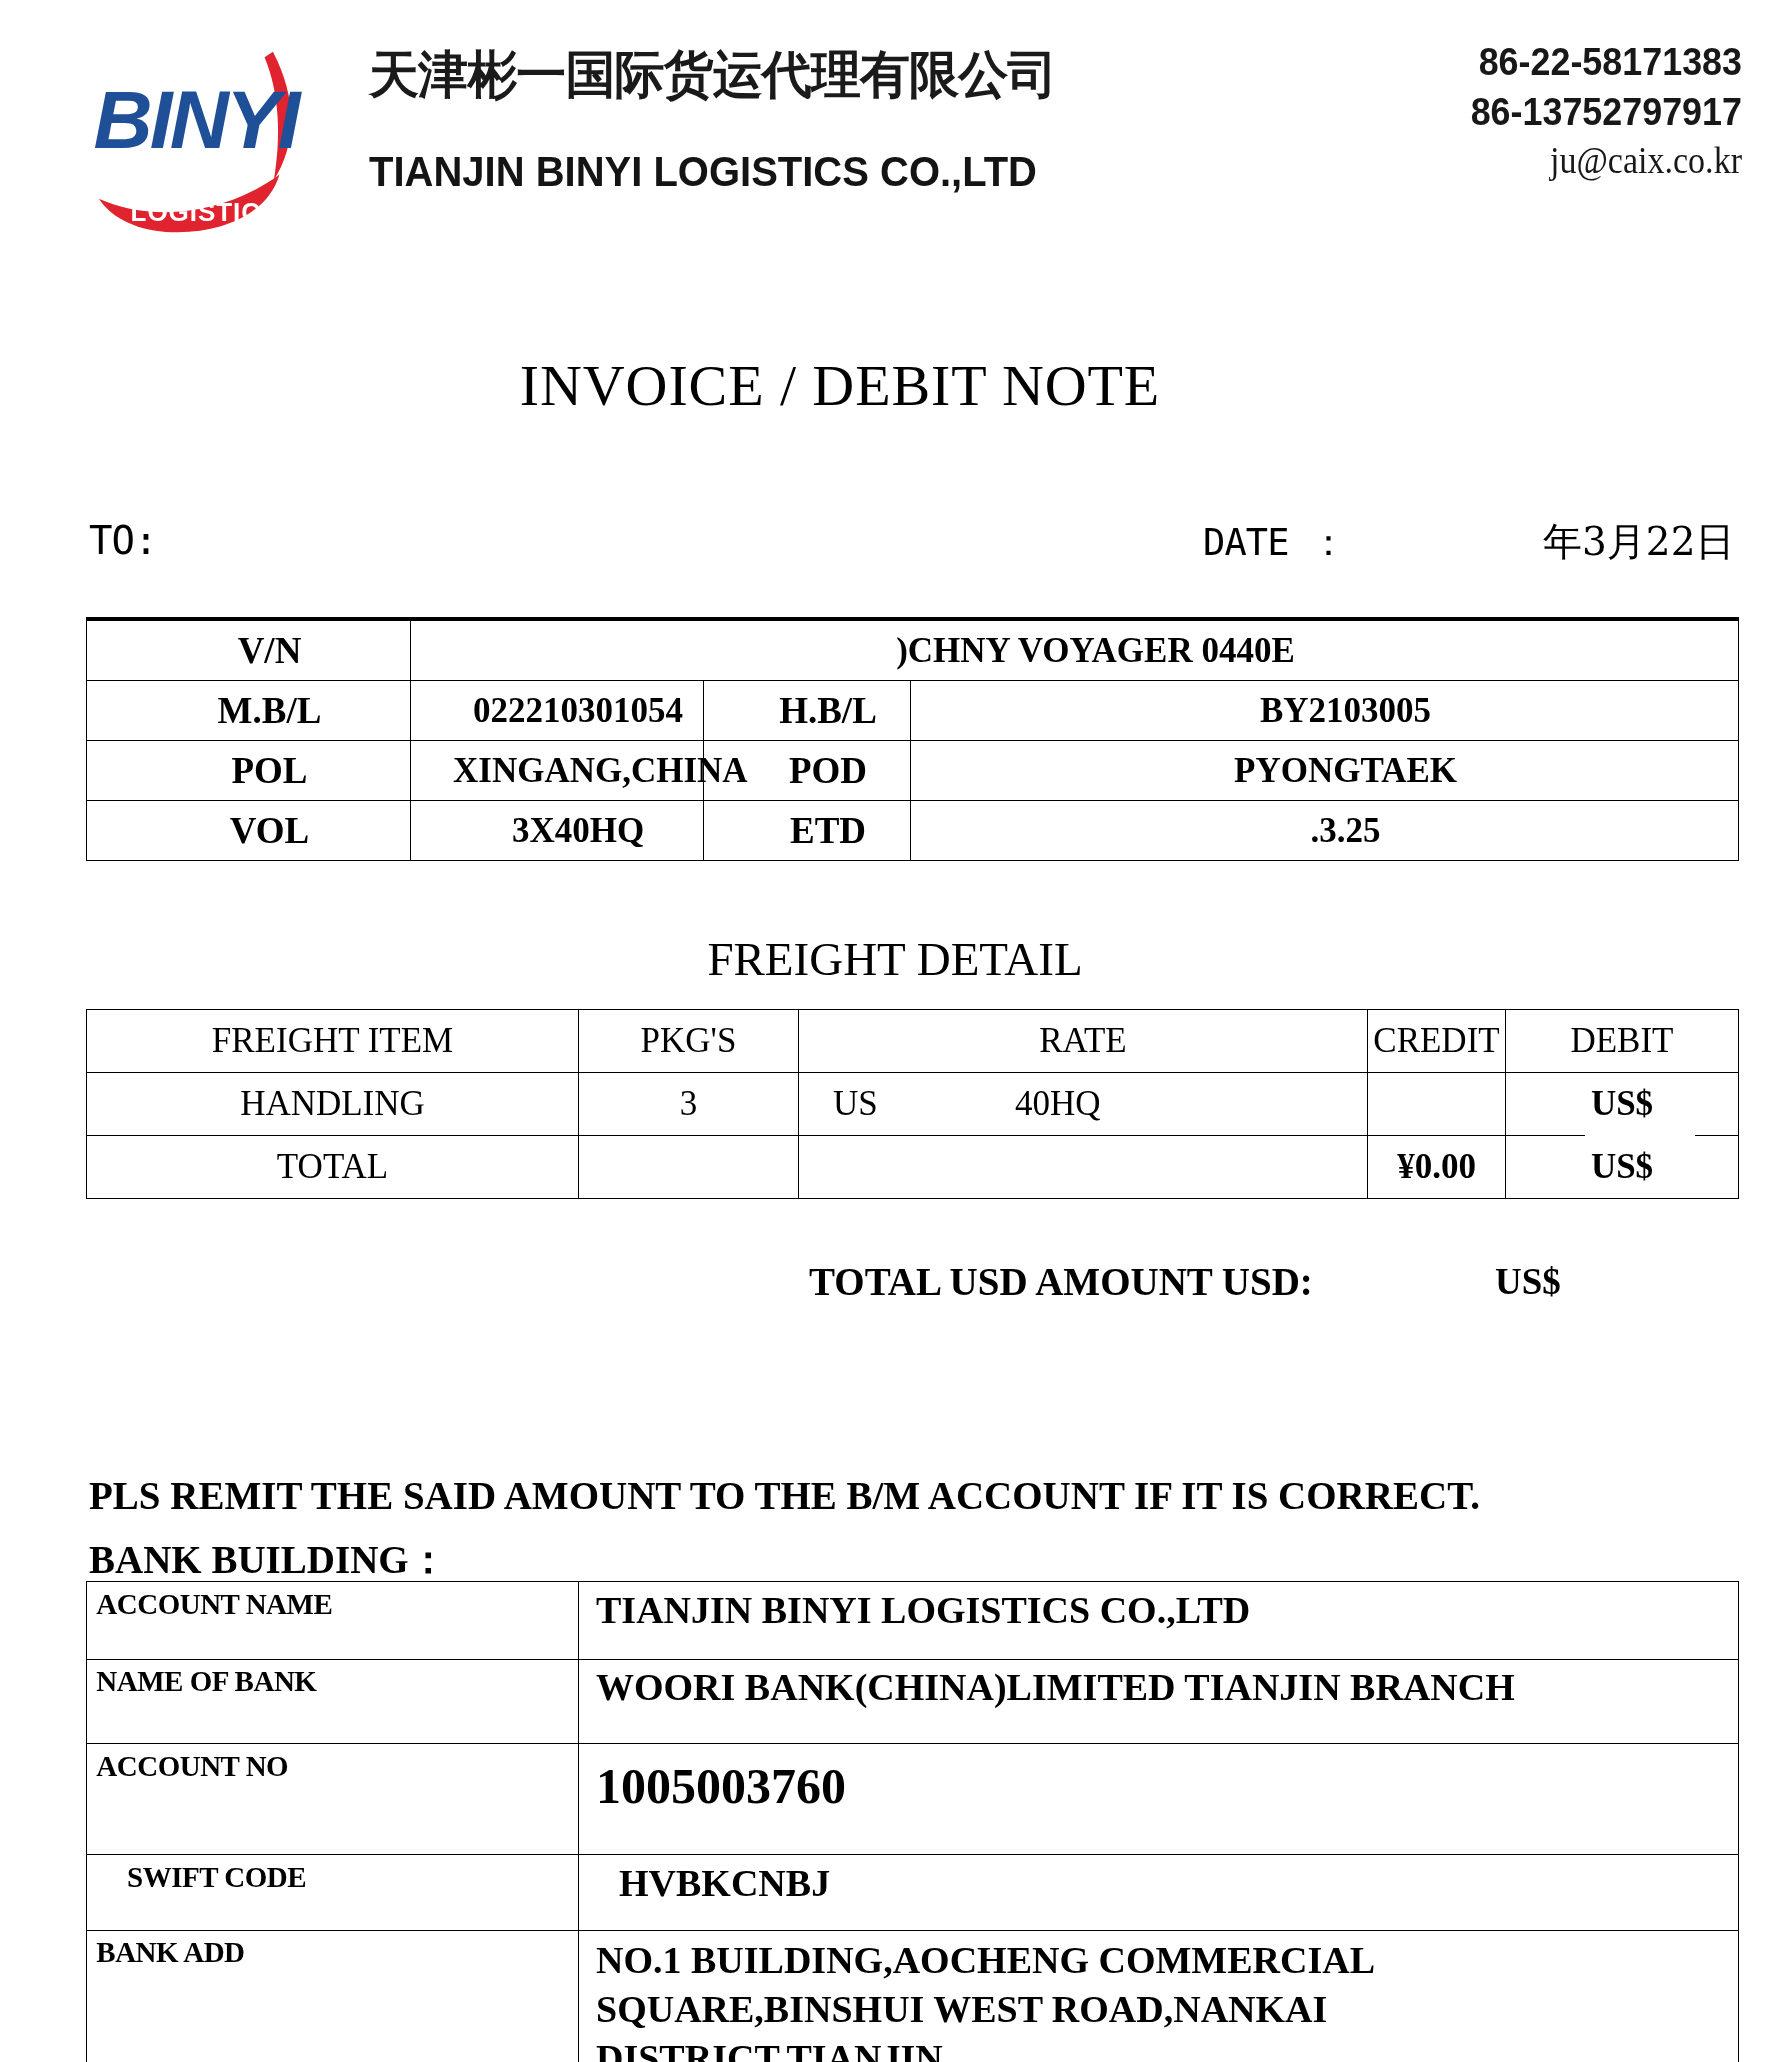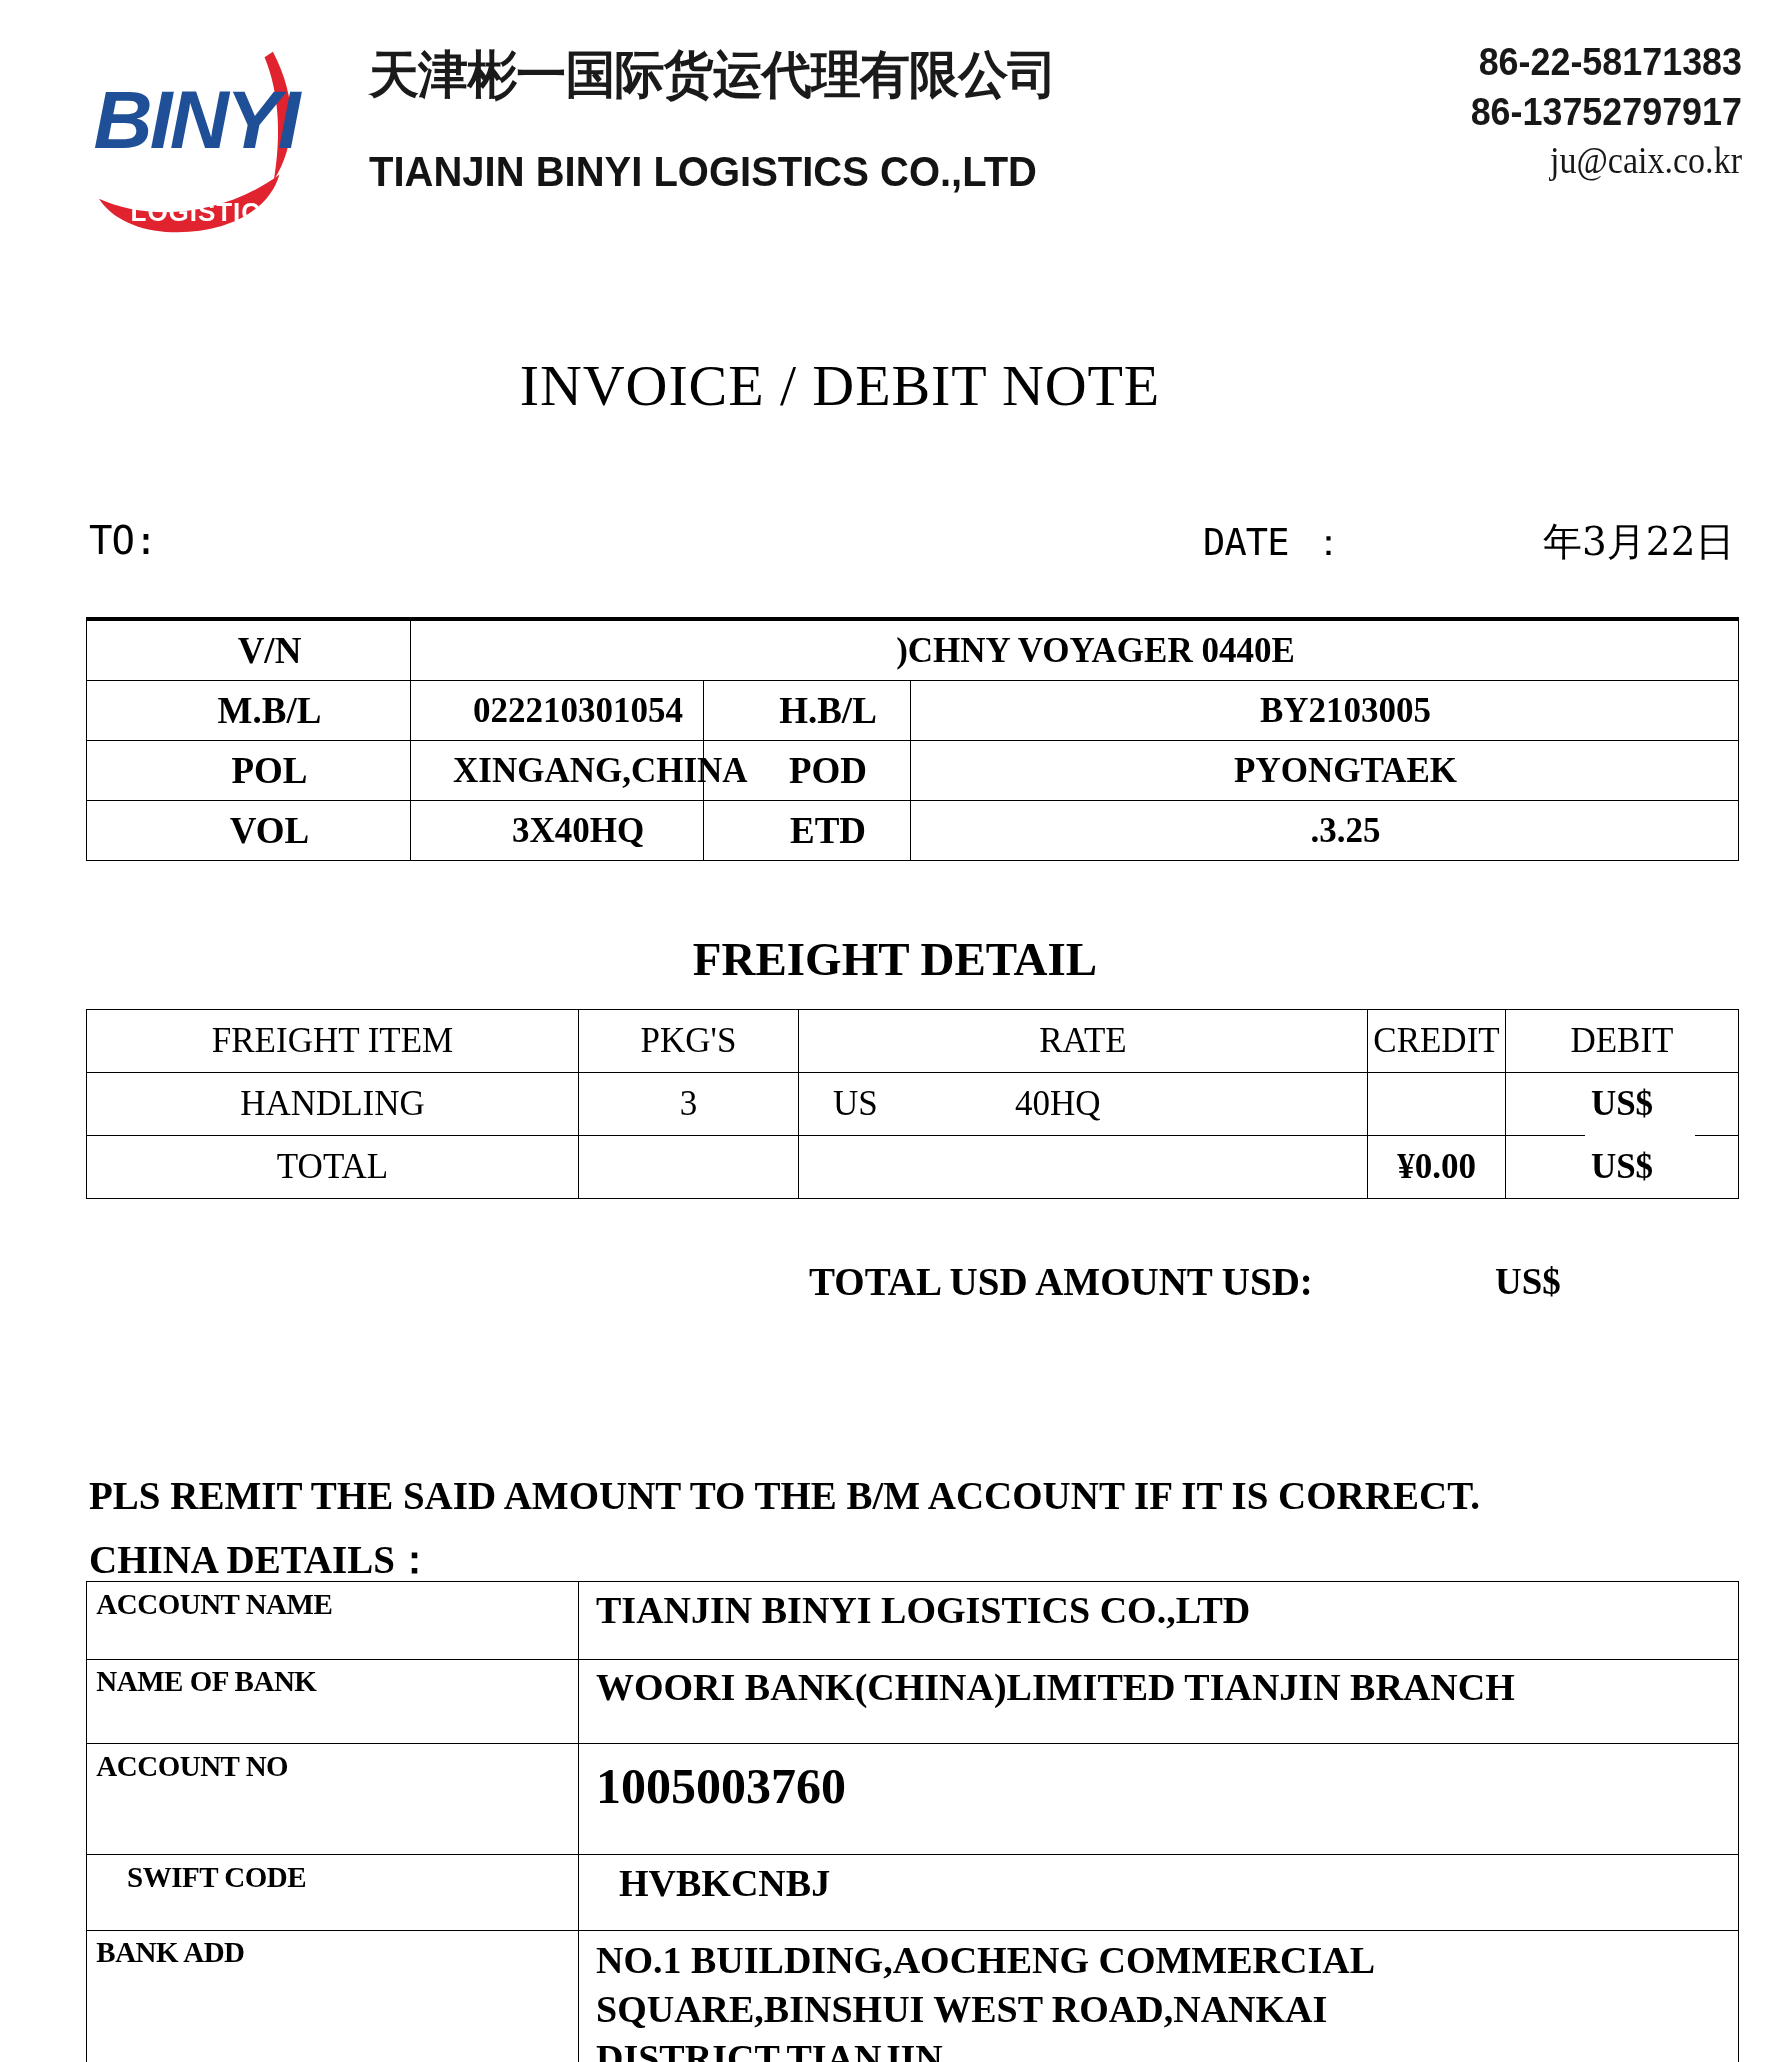--- a/index.html
+++ b/index.html
@@ -60,21 +60,21 @@
 
   
   #info-table{left:86px;top:617px;width:1652px;}
   #info-table td{height:59px;text-align:center;font-size:35px;font-weight:700;padding-left:42px;}
   #info-table .outer-top{border-top:4.7px solid #000;}
   #info-table td.hdr-cell{font-size:37px;}
 
   
   .freight-heading{
     position:absolute;left:0;top:932px;width:1790px;text-align:center;
-    font-size:47px;font-weight:700;letter-spacing:0px;
+    font-size:47px;font-weight:400;letter-spacing:0px;
   }
 
   
   #freight-table{left:86px;top:1009px;width:1652px;}
   #freight-table td{height:62px;text-align:center;font-size:35px;font-weight:400;}
   #freight-table td.b{font-weight:700;}
   #freight-table .rate-cell{position:relative;}
   #freight-table .rate-cell .r-us{position:absolute;left:34px;top:50%;transform:translateY(-50%);}
   #freight-table .rate-cell .r-val{position:absolute;left:216px;top:50%;transform:translateY(-50%);}
 
@@ -209,21 +209,21 @@
   </table>
 
   <div class="notch" style="left:986px;top:1067px;width:138px;height:4.7px;"></div>
   <div class="notch" style="left:1585px;top:1067px;width:110px;height:4.7px;"></div>
   <div class="notch" style="left:1585px;top:1131px;width:110px;height:4.7px;"></div>
 
   <div class="total-usd-label">TOTAL USD AMOUNT USD:</div>
   <div class="total-usd-value">US$</div>
 
   <div class="remit">PLS REMIT THE SAID AMOUNT TO THE B/M ACCOUNT IF IT IS CORRECT.</div>
-  <div class="bank-title">CHINA DETAILS：</div>
+  <div class="bank-title">BANK BUILDING：</div>
 
   <table class="grid" id="bank-table">
     <colgroup>
       <col style="width:492px">
       <col style="width:1160px">
     </colgroup>
     <tbody>
       <tr class="r1">
         <td class="lbl">ACCOUNT NAME</td>
         <td class="val">TIANJIN BINYI LOGISTICS CO.,LTD</td>

